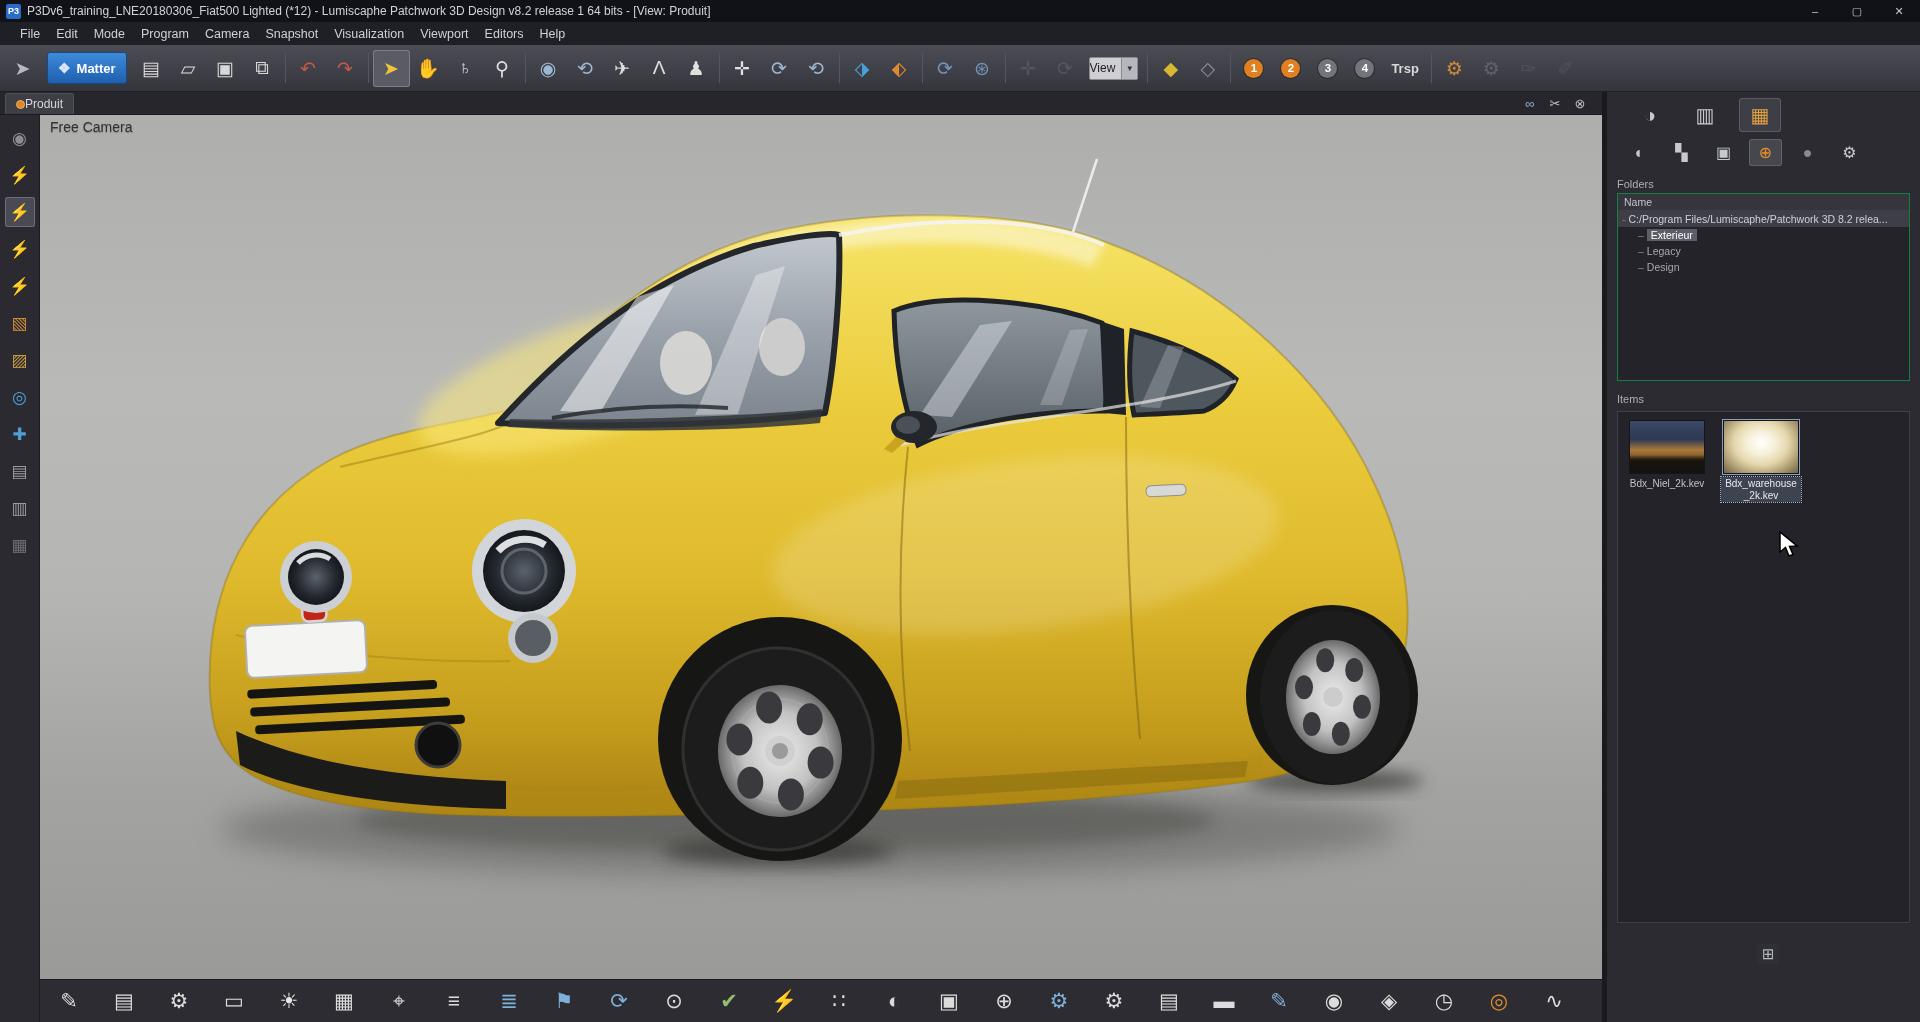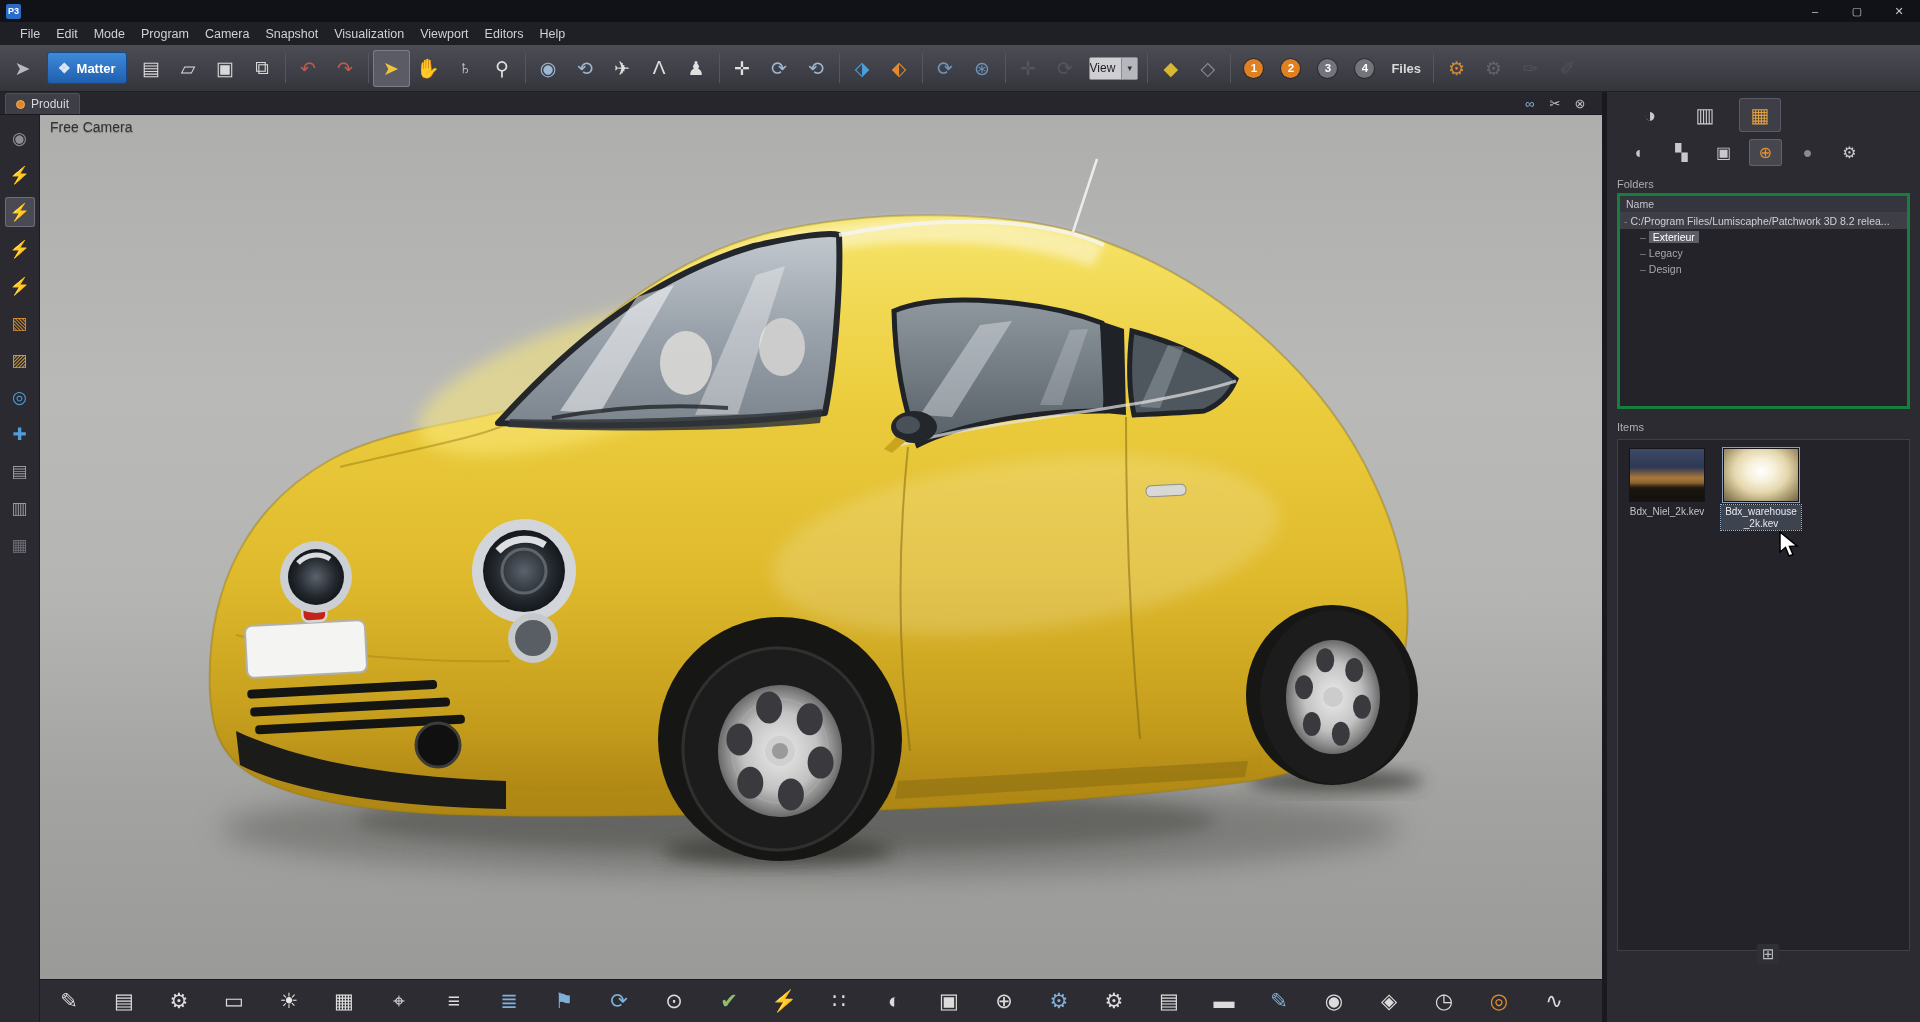--- a/index.html
+++ b/index.html
@@ -44,21 +44,21 @@
   .dd-arrow { width:16px; height:23px; background:#b6b6bd; border-left:1px solid #8a8a92;
               display:flex; align-items:center; justify-content:center; font-size:9px; color:#333; }
   .badge-btn .badge { width:19px; height:19px; border-radius:50%; color:#fff; font-size:11.5px;
                       font-weight:bold; display:flex; align-items:center; justify-content:center;
                       box-shadow:0 0 0 1px rgba(0,0,0,.35); }
 
   
   .tabbar { position:absolute; left:0; top:92px; width:1602px; height:23px; background:#26262c;
             border-bottom:1px solid #1a1a1f; display:flex; align-items:flex-end; padding-left:5px; }
   .vtab { height:21px; background:#3e3e46; border:1px solid #50505a; border-bottom:none;
-          border-radius:3px 3px 0 0; display:flex; align-items:center; gap:6px; padding:8px 10px;
+          border-radius:3px 3px 0 0; display:flex; align-items:center; padding:8px 10px;
           font-size:12px; color:#d6d6dc; }
   .dot { width:9px; height:9px; border-radius:50%; background:#e0872a; border:1px solid #f2b05e; }
   .tabbar-right { margin-left:auto; margin-right:12px; display:flex; align-items:center; gap:5px;
                   height:100%; }
   .tabbar-right .tb-btn { width:20px; height:20px; font-size:13px; }
 
   
   .rail { position:absolute; left:0; top:115px; width:40px; height:907px; background:#2a2a30;
           border-right:1px solid #1c1c21; display:flex; flex-direction:column; align-items:center;
           gap:7px; padding-top:8px; }
@@ -81,21 +81,21 @@
   
   .splitter { position:absolute; left:1602px; top:92px; width:5px; height:930px; background:#191920; }
   .panel { position:absolute; left:1607px; top:92px; width:313px; height:930px; background:#2b2b31; }
   .p-tabs { display:flex; gap:13px; padding:6px 0 0 22px; }
   .p-tabs .tb-btn { width:42px; height:34px; font-size:20px; }
   .p-tabs .tb-btn.active { background:#3e3e47; box-shadow:inset 0 0 0 1px #5a5a66; }
   .p-subtabs { display:flex; gap:9px; padding:7px 0 0 16px; }
   .p-subtabs .tb-btn { width:33px; height:27px; font-size:16px; }
   .p-subtabs .tb-btn.active { background:#46464f; box-shadow:inset 0 0 0 1px #62626e; }
   .p-label { font-size:11px; color:#aeaeb6; margin:12px 10px 3px; }
-  .folders-box { margin:0 10px; height:216px; background:#232329; border:3px solid #15803d;
+  .folders-box { margin:0 10px; height:188px; background:#232329; border:1px solid #15803d;
                  overflow:hidden; }
   .tree-header { background:#35353d; height:17px; line-height:17px; padding-left:6px; color:#c4c4cc;
                  font-size:10.5px; border-bottom:1px solid #3f3f47; }
   .tree-row { height:16px; line-height:16px; font-size:10.5px; color:#a8a8b0; white-space:nowrap;
               overflow:hidden; }
   .tree-row.root { background:#3e3e47; color:#cfcfd7; padding-left:4px; }
   .tree-row.child { padding-left:20px; }
   .tw { color:#84848c; margin-right:3px; }
   .sel-bg { background:#5d5d68; color:#ffffff; padding:0 4px; }
   .items-box { margin:6px 10px 0; height:512px; background:#232329; border:1px solid #3f3f47;
@@ -118,20 +118,21 @@
   
   .cursor { position:absolute; left:1778px; top:530px; width:22px; height:30px; pointer-events:none; }
 </style>
 </head>
 <body>
 
 <div class="app">
 
   <div class="titlebar">
     <span class="app-ico">P3</span>
+    <span class="title">P3Dv6_training_LNE20180306_Fiat500 Lighted (*12) - Lumiscaphe Patchwork 3D Design v8.2 release 1 64 bits - [View: Produit]</span>
     <div class="win-controls">
       <span class="wctl">–</span>
       <span class="wctl">▢</span>
       <span class="wctl">✕</span>
     </div>
   </div>
 
   <div class="menubar">
       <span class="menu-item">File</span>
       <span class="menu-item">Edit</span>
@@ -195,21 +196,21 @@
       </span>
       <span class="tb-btn badge-btn">
         <span class="badge" style="background: rgb(224, 128, 32);">2</span>
       </span>
       <span class="tb-btn badge-btn">
         <span class="badge" style="background: rgb(116, 116, 124);">3</span>
       </span>
       <span class="tb-btn badge-btn">
         <span class="badge" style="background: rgb(116, 116, 124);">4</span>
       </span>
-      <span class="tb-btn text-btn">Files</span>
+      <span class="tb-btn text-btn">Trsp</span>
       <span class="tb-sep"></span>
       <span class="tb-btn" style="color: rgb(208, 138, 58);">⚙</span>
       <span class="tb-btn" style="color: rgb(98, 98, 106);">⚙</span>
       <span class="tb-btn disabled" style="color: rgb(98, 98, 106);">✑</span>
       <span class="tb-btn disabled" style="color: rgb(98, 98, 106);">✐</span>
     </div>
 
   <div class="tabbar">
     <div class="vtab">
       <span class="dot"></span>

